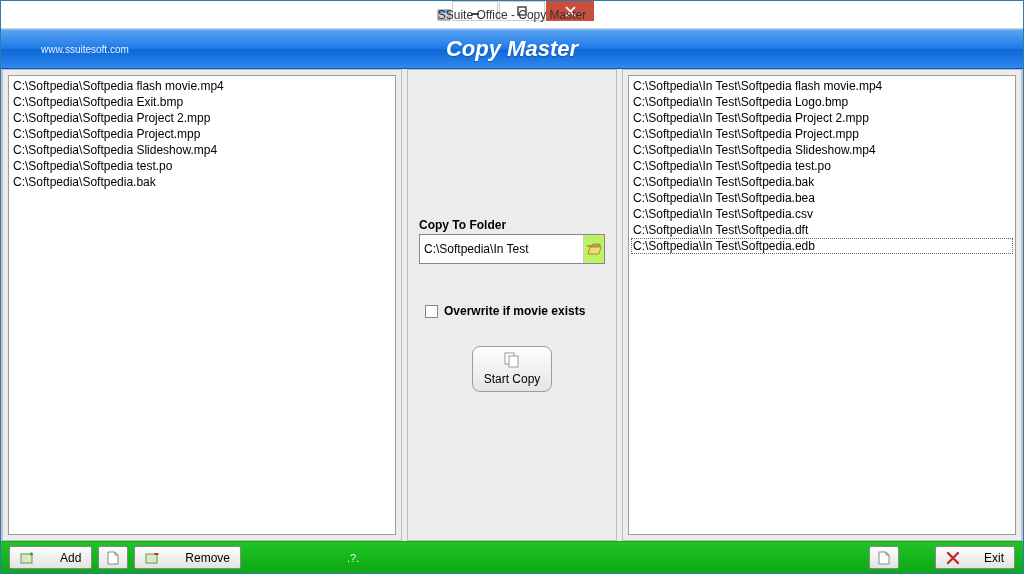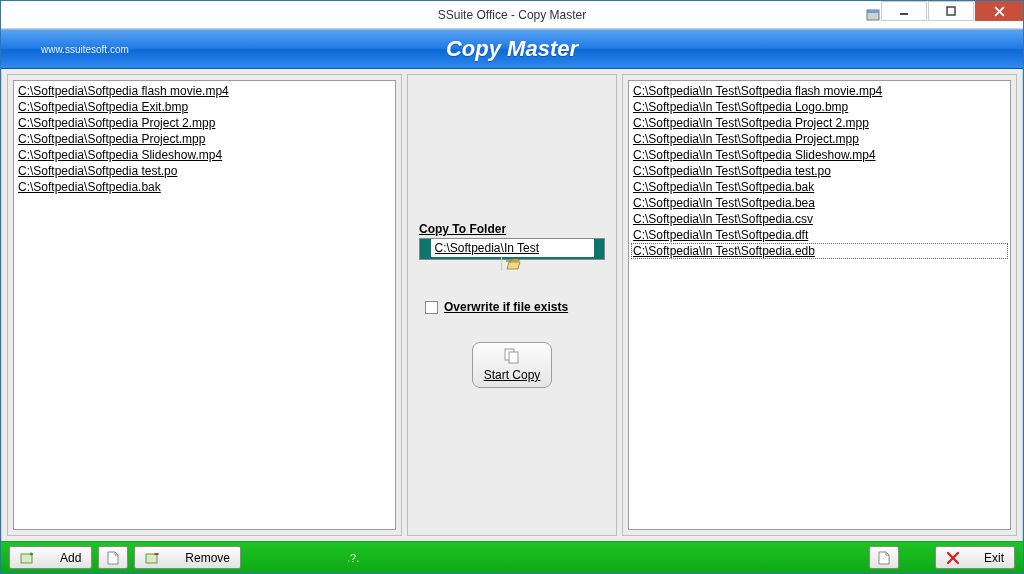--- a/index.html
+++ b/index.html
@@ -17,21 +17,21 @@
   border: 1px solid #2a7ab0;
   background: #fff;
   display: flex;
   flex-direction: column;
 }
 .titlebar {
   height: 28px;
   background: #fff;
   display: flex;
   align-items: center;
-  justify-content: flex-end;
+  justify-content: center;
   border-bottom: 1px solid #d0d0d0;
 }
 .titlebar-left {
   display: flex;
   align-items: center;
   gap: 6px;
   padding-left: 6px;
 }
 .titlebar-icon { width: 16px; height: 16px; }
 .titlebar-title {
@@ -76,27 +76,25 @@
   font-size: 22px;
   font-weight: bold;
   font-style: italic;
   text-shadow: 0 1px 1px rgba(0,0,0,0.25);
   font-family: Arial, sans-serif;
 }
 
 .content {
   flex: 1;
   background: #ececec;
-  padding: 5px;
   display: flex;
   gap: 5px;
   border: 1px solid #ccc;
   border-top: none;
   border-bottom: none;
-  text-decoration: underline;
 }
 .panel {
   border: 1px solid #bdbdbd;
   background: #ececec;
   padding: 5px;
   display: flex;
   flex-direction: column;
 }
 .panel-left, .panel-right { flex: 1; }
 .panel-center { width: 210px; justify-content: space-between; }
@@ -118,24 +116,23 @@
   border: 1px dotted #666;
   padding: 0 1px;
 }
 
 .center-spacer { flex: 1; }
 .center-content { padding: 4px 6px; }
 .label-bold { font-weight: bold; font-size: 12px; margin-bottom: 2px; }
 .folder-input-row {
   display: flex;
   border: 1px solid #888;
-  background: #0f766e;
-  height: 22px;
-  align-items: center;
-  flex-direction: column;
+  background: #bef264;
+  height: 30px;
+  align-items: center;
 }
 .folder-input {
   flex: 1;
   border: none;
   padding: 2px 4px;
   font-size: 12px;
   outline: none;
   height: 100%;
 }
 .folder-browse {
@@ -269,21 +266,21 @@
             <span class="ico">
               <svg width="16" height="14" viewBox="0 0 16 14">
                   <path d="M1 4 h5 l1 -2 h7 v2 H3 z" fill="#d8b95a" stroke="#8a6d1f" stroke-width="0.7"></path>
                   <path d="M2 12 L4 5 h11 l-2 7 z" fill="#f2d97f" stroke="#8a6d1f" stroke-width="0.7"></path>
                 </svg>
             </span>
           </div>
         </div>
         <div class="check-row">
           <span class="check-box"></span>
-          <span>Overwrite if file exists</span>
+          <span>Overwrite if movie exists</span>
         </div>
         <div class="start-btn">
           <span class="ico">
             <svg width="18" height="16" viewBox="0 0 18 16">
                 <rect x="2" y="1" width="9" height="11" fill="#fff" stroke="#999"></rect>
                 <rect x="6" y="4" width="9" height="11" fill="#fff" stroke="#999"></rect>
               </svg>
           </span>
           <span>Start Copy</span>
         </div>

